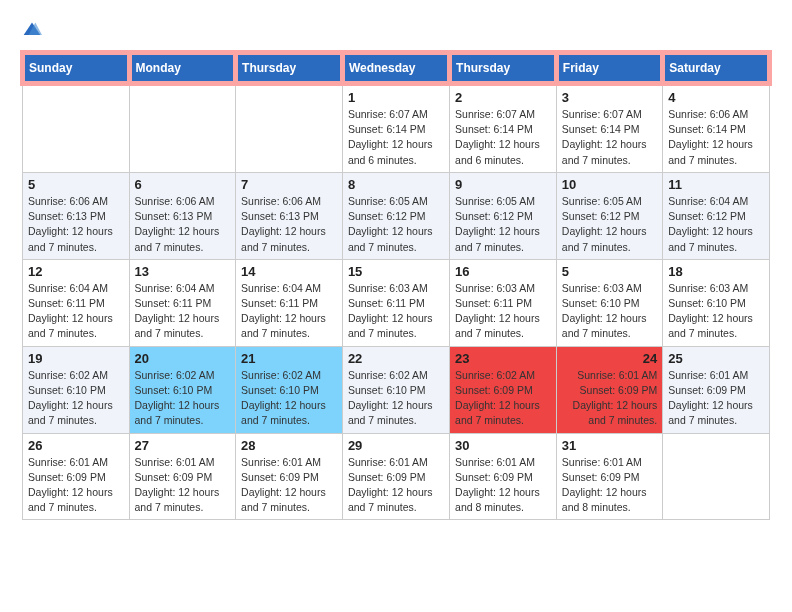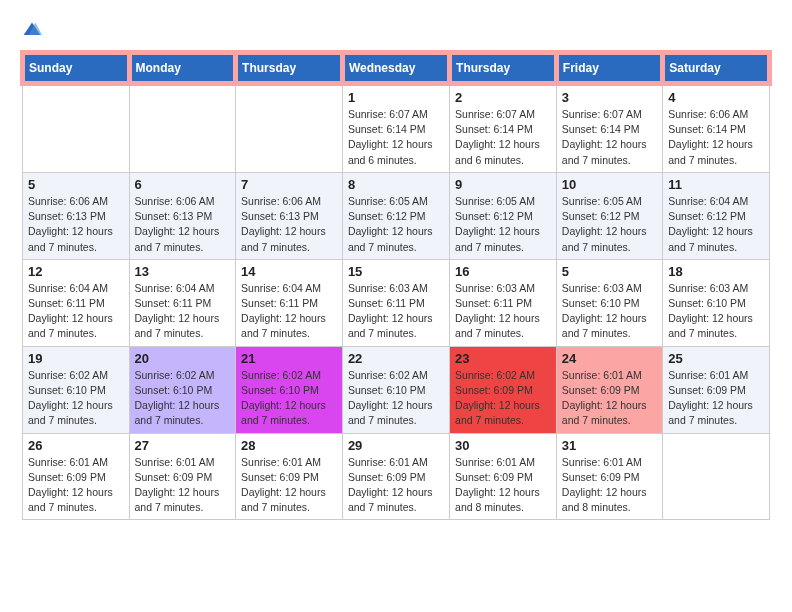--- a/index.html
+++ b/index.html
@@ -264,49 +264,49 @@
         </td>
       </tr>
       <tr>
         <td style="background: rgb(240, 244, 250);">
           <span class="day-num">19</span>
           <div class="day-detail" style="white-space: pre-line;">Sunrise: 6:02 AM
 Sunset: 6:10 PM
 Daylight: 12 hours
 and 7 minutes.</div>
         </td>
-        <td style="background: #c4b5fd;">
+        <td style="background: #7dd3fc;">
           <span class="day-num">20</span>
           <div class="day-detail" style="white-space: pre-line;">Sunrise: 6:02 AM
 Sunset: 6:10 PM
 Daylight: 12 hours
 and 7 minutes.</div>
         </td>
-        <td style="background: #d946ef;">
+        <td style="background: #7dd3fc;">
           <span class="day-num">21</span>
           <div class="day-detail" style="white-space: pre-line;">Sunrise: 6:02 AM
 Sunset: 6:10 PM
 Daylight: 12 hours
 and 7 minutes.</div>
         </td>
         <td style="background: rgb(240, 244, 250);">
           <span class="day-num">22</span>
           <div class="day-detail" style="white-space: pre-line;">Sunrise: 6:02 AM
 Sunset: 6:10 PM
 Daylight: 12 hours
 and 7 minutes.</div>
         </td>
         <td style="background: #ef4444;">
           <span class="day-num">23</span>
           <div class="day-detail" style="white-space: pre-line;">Sunrise: 6:02 AM
 Sunset: 6:09 PM
 Daylight: 12 hours
 and 7 minutes.</div>
         </td>
-        <td style="background: #fca5a5;">
+        <td style="background: #ef4444; text-align: right;">
           <span class="day-num">24</span>
           <div class="day-detail" style="white-space: pre-line;">Sunrise: 6:01 AM
 Sunset: 6:09 PM
 Daylight: 12 hours
 and 7 minutes.</div>
         </td>
         <td style="background: rgb(240, 244, 250);">
           <span class="day-num">25</span>
           <div class="day-detail" style="white-space: pre-line;">Sunrise: 6:01 AM
 Sunset: 6:09 PM

